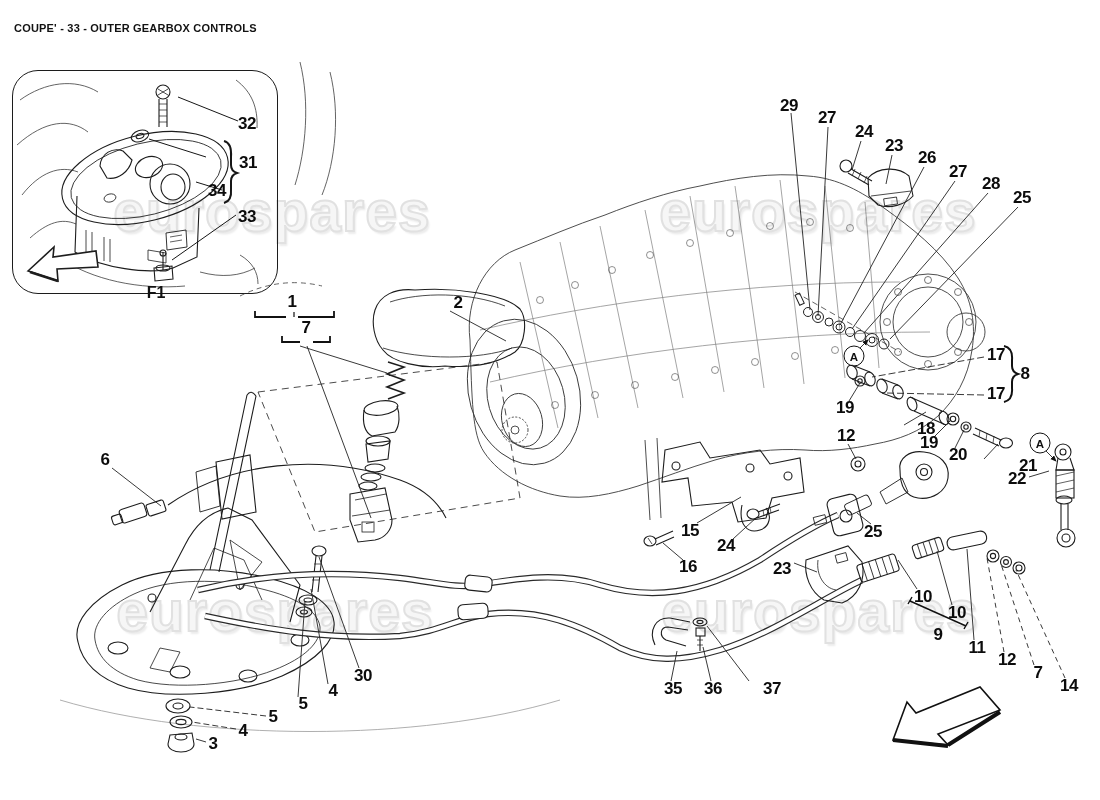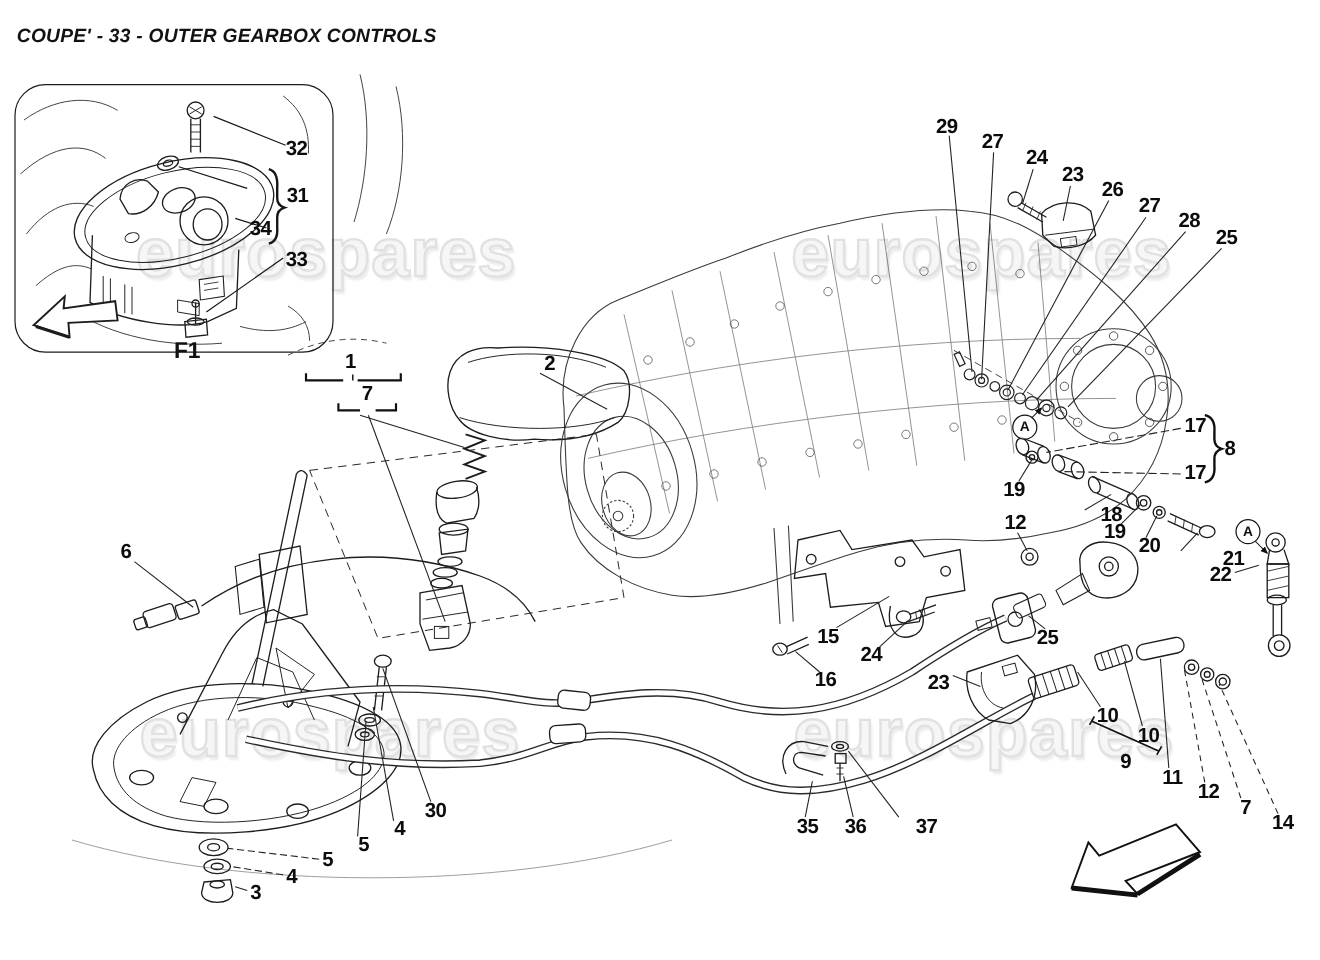--- a/index.html
+++ b/index.html
@@ -1,32 +1,32 @@
 <!DOCTYPE html>
 <html><head>
 <meta charset="utf-8">
 <style>
   html,body{margin:0;padding:0;background:#fff;}
   .stage{position:relative;width:1100px;height:800px;background:#ffffff;overflow:hidden;
          font-family:"Liberation Sans",sans-serif;color:#111;}
-  .title{position:absolute;left:14px;top:22px;font-size:16px;font-weight:bold;
-         letter-spacing:.2px;color:#121212;white-space:nowrap;font-style:italic;}
+  .title{position:absolute;left:14px;top:22px;font-size:11px;font-weight:bold;
+         letter-spacing:.2px;color:#121212;white-space:nowrap;}
   .watermark{position:absolute;transform:translate(-50%,-50%);font-weight:bold;font-size:57px;
          letter-spacing:1px;white-space:nowrap;color:#f6f6f6;-webkit-text-stroke:2px #e1e1e1;
          text-shadow:2px 3px 2px rgba(0,0,0,0.08);user-select:none;}
   .inset-panel{position:absolute;left:12px;top:70px;width:264px;height:222px;
          border:1.7px solid #1c1c1c;border-radius:26px;background:transparent;}
   .svg-layer{position:absolute;left:0;top:0;}
   .callout-layer{position:absolute;left:0;top:0;width:100%;height:100%;pointer-events:none;}
   .callout{position:absolute;transform:translate(-50%,-50%);font-weight:bold;font-size:17px;
          color:#0c0c0c;letter-spacing:-.5px;white-space:nowrap;}
   .badge{position:absolute;transform:translate(-50%,-50%);width:19px;height:19px;
          border:1.7px solid #111;border-radius:50%;display:flex;align-items:center;
          justify-content:center;font-weight:bold;font-size:11.5px;background:rgba(255,255,255,.6);}
-  .f1-label{position:absolute;transform:translate(-50%,-50%);font-weight:bold;font-size:19px;color:#111;}
+  .f1-label{position:absolute;transform:translate(-50%,-50%);font-weight:bold;font-size:16px;color:#111;}
 </style>
 </head>
 <body>
 
 <div class="stage">
 
   <span class="watermark" style="left:272px;top:211px">eurospares</span>
   <span class="watermark" style="left:818px;top:211px">eurospares</span>
   <span class="watermark" style="left:275px;top:611px">eurospares</span>
   <span class="watermark" style="left:820px;top:611px">eurospares</span>

